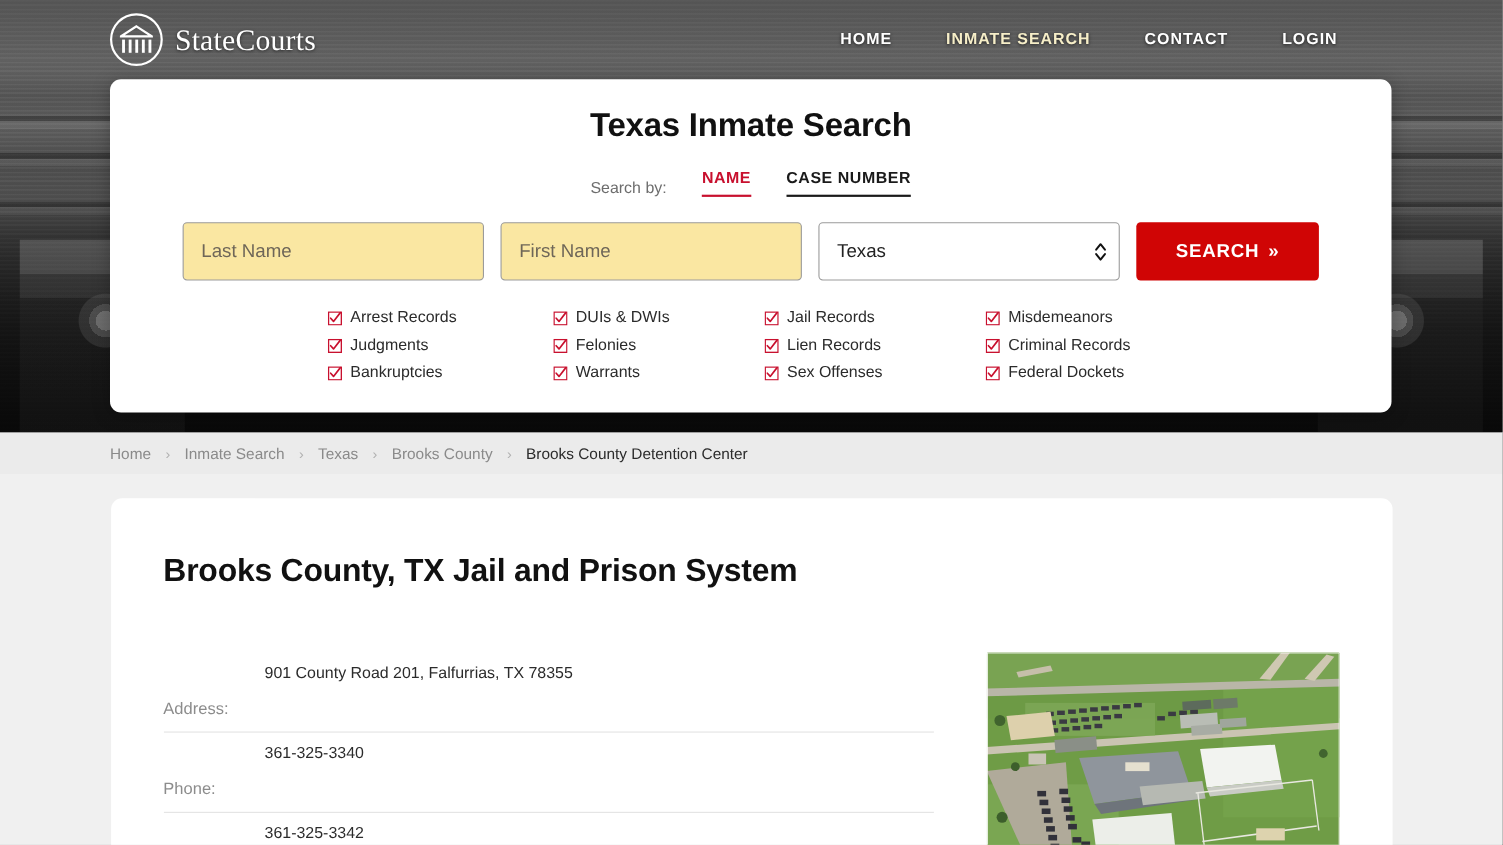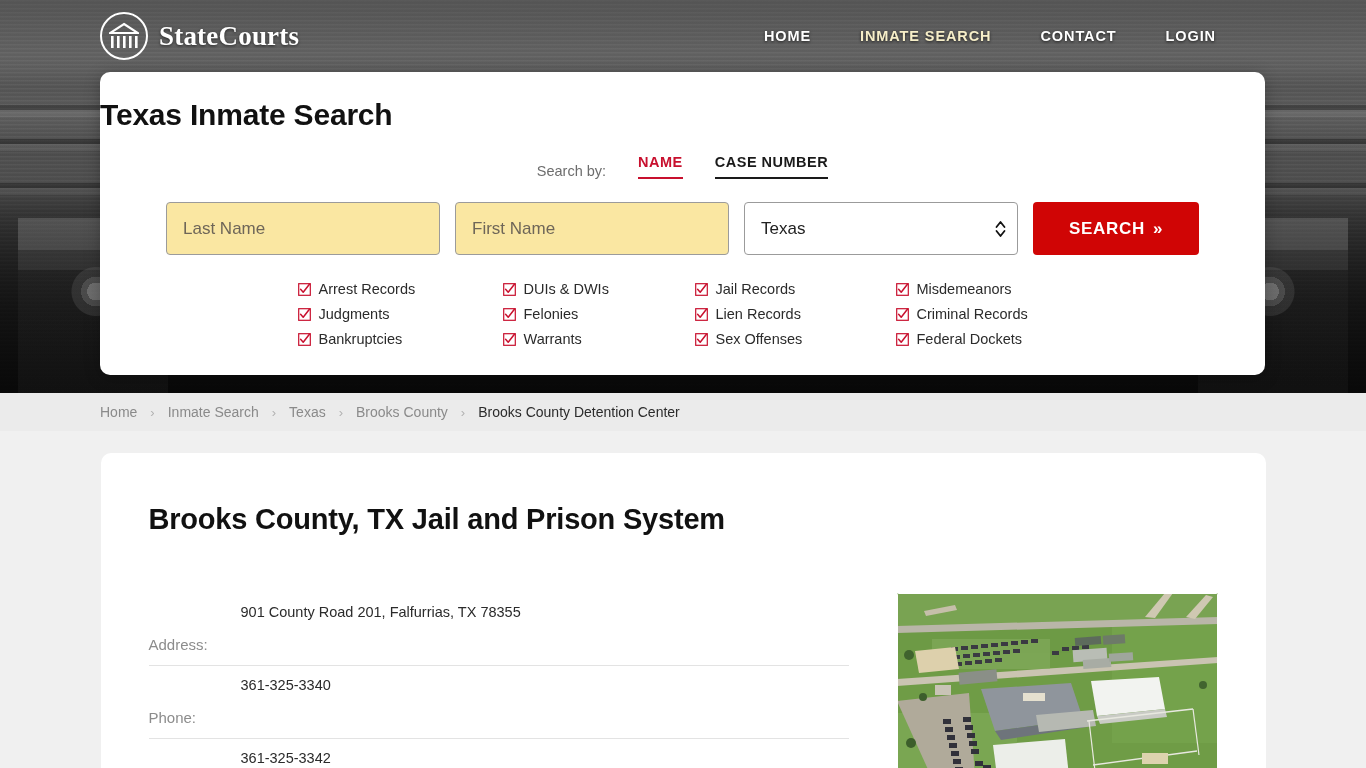--- a/index.html
+++ b/index.html
@@ -76,21 +76,21 @@
     width: 48px; height: 48px;
     border: 2.4px solid #fff;
     border-radius: 50%;
     display: flex; align-items: center; justify-content: center;
     flex: none;
   }
   .brand-name {
     color: #fff;
     font-family: "Liberation Serif", serif;
     font-size: 27px;
-    font-weight: 700;
+    font-weight: 400;
     letter-spacing: .2px;
     text-shadow: 0 1px 3px rgba(0,0,0,.6);
   }
   .nav { margin-left: auto; display: flex; align-items: center; gap: 49px; }
   .nav-item {
     color: #fff;
     font-size: 14.5px;
     font-weight: 700;
     letter-spacing: .9px;
     text-decoration: none;
@@ -104,20 +104,21 @@
     position: absolute;
     z-index: 6;
     left: 100px; top: 72px;
     width: 1165px;
     background: #fff;
     border-radius: 10px;
     padding: 26px 0 28px;
     box-shadow: 0 3px 16px rgba(0,0,0,.26);
   }
   .card-title {
+    text-align: center;
     font-size: 30px;
     font-weight: 700;
     color: #111;
     letter-spacing: -.2px;
   }
   .searchby {
     margin-top: 22px;
     display: flex;
     align-items: flex-end;
     justify-content: center;

